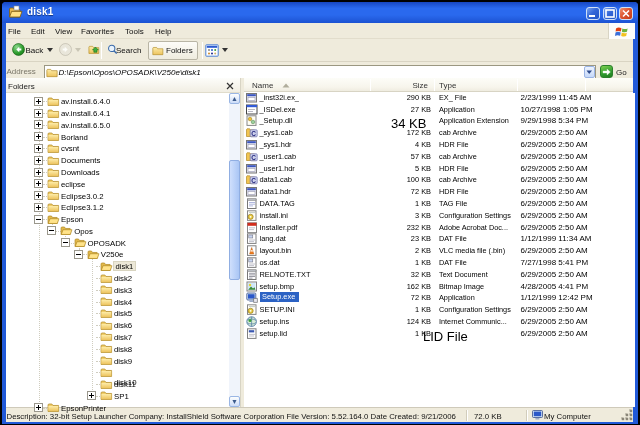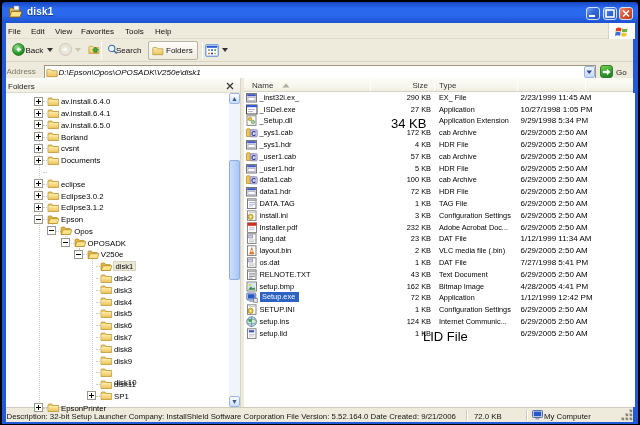--- a/index.html
+++ b/index.html
@@ -283,20 +283,38 @@
                 <linearGradient id="fg" x1="0" y1="0" x2="0" y2="1">
                   <stop offset="0" stop-color="#fdeca8"></stop>
                   <stop offset="1" stop-color="#edc35e"></stop>
                 </linearGradient>
               </defs>
               <path d="M1 3.2 L1 10.4 L12.6 10.4 L12.6 3.8 L6.4 3.8 L5.2 2.2 L1.6 2.2 Z" fill="#f0cd6a" stroke="#b18a25" stroke-width="0.8"></path>
               <path d="M1.4 4.4 L12.2 4.4 L12.2 10 L1.4 10 Z" fill="url(#fg)"></path>
             </svg>
             <div class="abs" style="left:55.0px;top:2px;">Documents</div>
           </div>
+<div class="abs trow" style="left:0;top:88.0px;width:225px;">
+            <svg class="abs" style="left:28.200000000000003px;top:1.5px;" width="9" height="9" viewBox="0 0 9 9">
+              <rect x="0.5" y="0.5" width="8" height="8" fill="#fff" stroke="#9a978c" stroke-width="1"></rect>
+              <line x1="2" y1="4.5" x2="7" y2="4.5" stroke="#000" stroke-width="1"></line>
+              <line x1="4.5" y1="2" x2="4.5" y2="7" stroke="#000" stroke-width="1"></line>
+            </svg>
+            <svg class="abs" style="left:41.0px;top:0.5px;" width="13" height="10" viewBox="0 0 14 11">
+              <defs>
+                <linearGradient id="fg" x1="0" y1="0" x2="0" y2="1">
+                  <stop offset="0" stop-color="#fdeca8"></stop>
+                  <stop offset="1" stop-color="#edc35e"></stop>
+                </linearGradient>
+              </defs>
+              <path d="M1 3.2 L1 10.4 L12.6 10.4 L12.6 3.8 L6.4 3.8 L5.2 2.2 L1.6 2.2 Z" fill="#f0cd6a" stroke="#b18a25" stroke-width="0.8"></path>
+              <path d="M1.4 4.4 L12.2 4.4 L12.2 10 L1.4 10 Z" fill="url(#fg)"></path>
+            </svg>
+            <div class="abs" style="left:55.0px;top:2px;">Downloads</div>
+          </div>
 <div class="abs trow" style="left:0;top:99.8px;width:225px;">
             <svg class="abs" style="left:28.200000000000003px;top:1.5px;" width="9" height="9" viewBox="0 0 9 9">
               <rect x="0.5" y="0.5" width="8" height="8" fill="#fff" stroke="#9a978c" stroke-width="1"></rect>
               <line x1="2" y1="4.5" x2="7" y2="4.5" stroke="#000" stroke-width="1"></line>
               <line x1="4.5" y1="2" x2="4.5" y2="7" stroke="#000" stroke-width="1"></line>
             </svg>
             <svg class="abs" style="left:41.0px;top:0.5px;" width="13" height="10" viewBox="0 0 14 11">
               <defs>
                 <linearGradient id="fg" x1="0" y1="0" x2="0" y2="1">
                   <stop offset="0" stop-color="#fdeca8"></stop>
@@ -819,21 +837,21 @@
 <div class="abs frow" style="top:175.2px;">
             <svg class="abs" style="left:2px;top:0.5px;" width="12" height="11" viewBox="0 0 12 11">
               <rect x="1.5" y="1" width="8.5" height="9.5" fill="#fff" stroke="#777"></rect>
               <rect x="1.5" y="1" width="8.5" height="1.6" fill="#cfd4dd" stroke="#777" stroke-width="0.5"></rect>
               <line x1="3" y1="4.3" x2="9" y2="4.3" stroke="#556" stroke-width="0.6"></line>
               <line x1="3" y1="5.9" x2="9" y2="5.9" stroke="#556" stroke-width="0.6"></line>
               <line x1="3" y1="7.5" x2="9" y2="7.5" stroke="#556" stroke-width="0.6"></line>
               <line x1="3" y1="9.1" x2="6.5" y2="9.1" stroke="#556" stroke-width="0.6"></line>
             </svg>
             <div class="cell" style="left:15.5px;font-size:7.4px;">RELNOTE.TXT</div>
-            <div class="cell" style="left:147px;width:40px;text-align:right;font-size:7.4px;">43 KB</div>
+            <div class="cell" style="left:147px;width:40px;text-align:right;font-size:7.4px;">32 KB</div>
             <div class="cell" style="left:195px;font-size:7.3px;">Text Document</div>
             <div class="cell" style="left:276.5px;font-size:8px;">6/29/2005 2:50 AM</div>
           </div>
 <div class="abs frow" style="top:187.0px;">
             <svg class="abs" style="left:2px;top:0.5px;" width="12" height="11" viewBox="0 0 12 11">
               <rect x="1" y="1" width="9.5" height="9" fill="#fff" stroke="#808080"></rect>
               <rect x="2" y="2" width="7.5" height="7" fill="#cfe6f7"></rect>
               <circle cx="4" cy="4" r="1.2" fill="#e8d22a"></circle>
               <path d="M2.2 8.8 L5 5.6 L7 7.6 L8.6 6.2 L9.4 8.8 Z" fill="#3a8a3a"></path>
             </svg>

